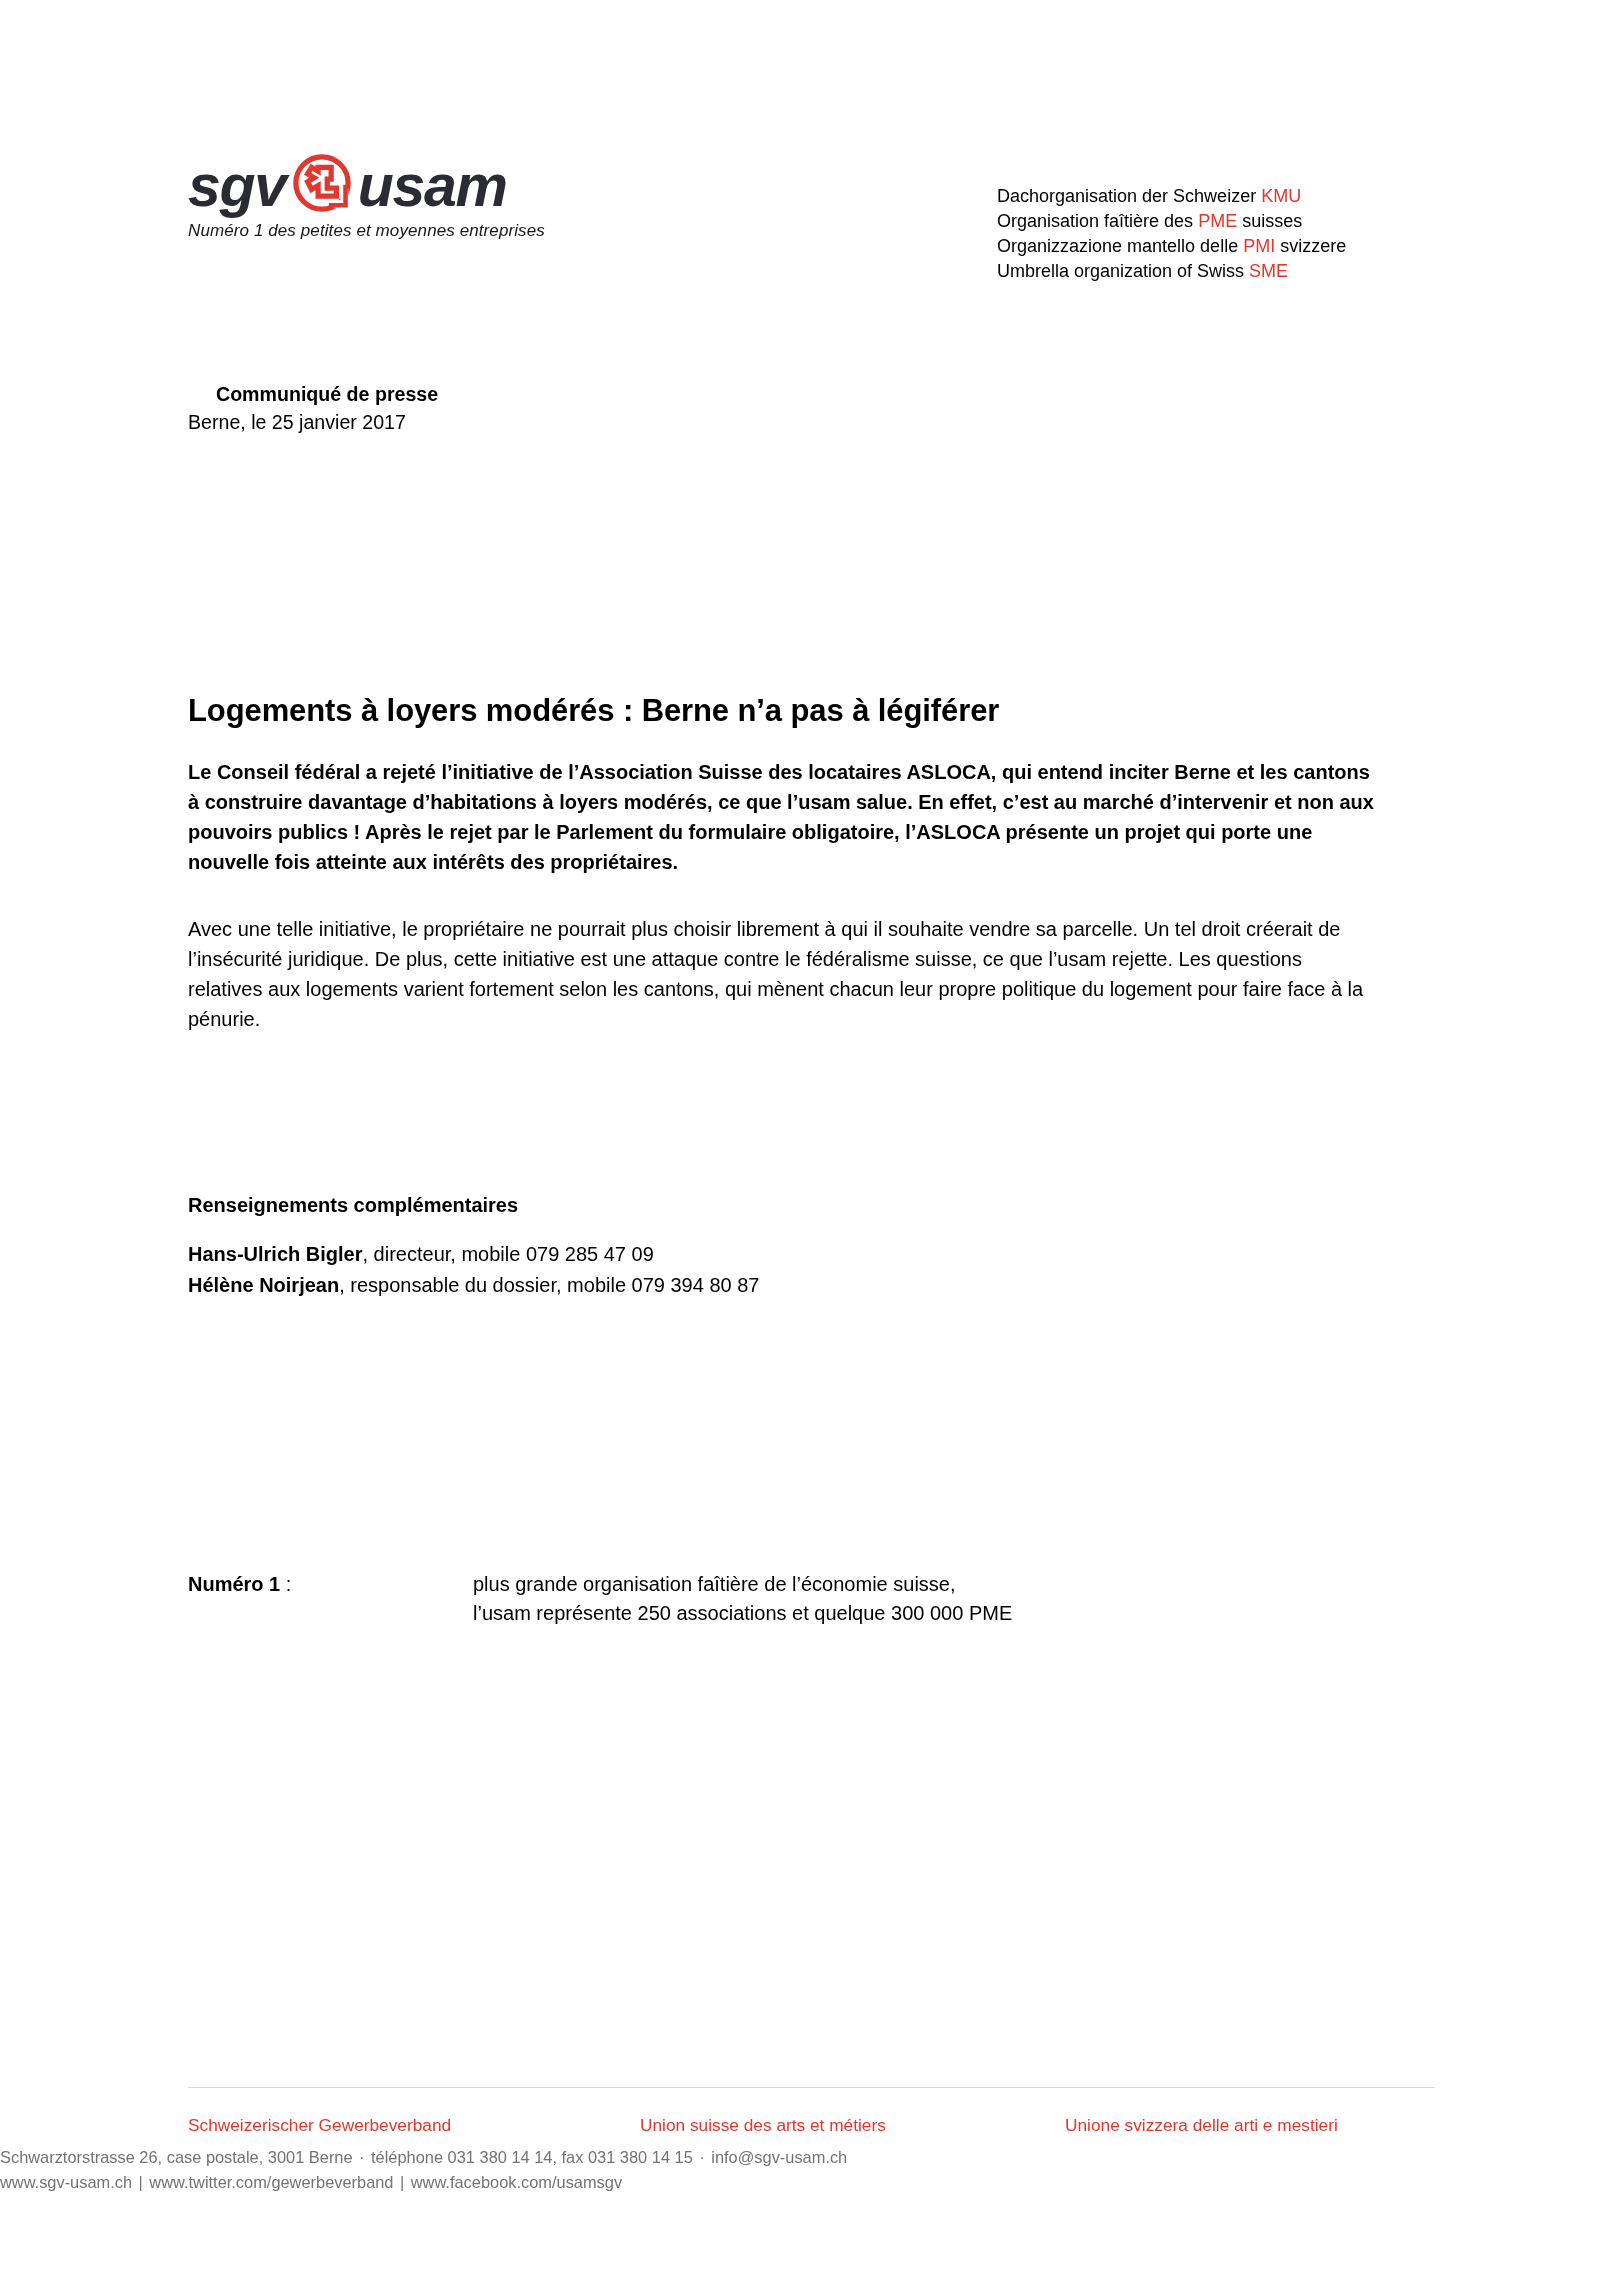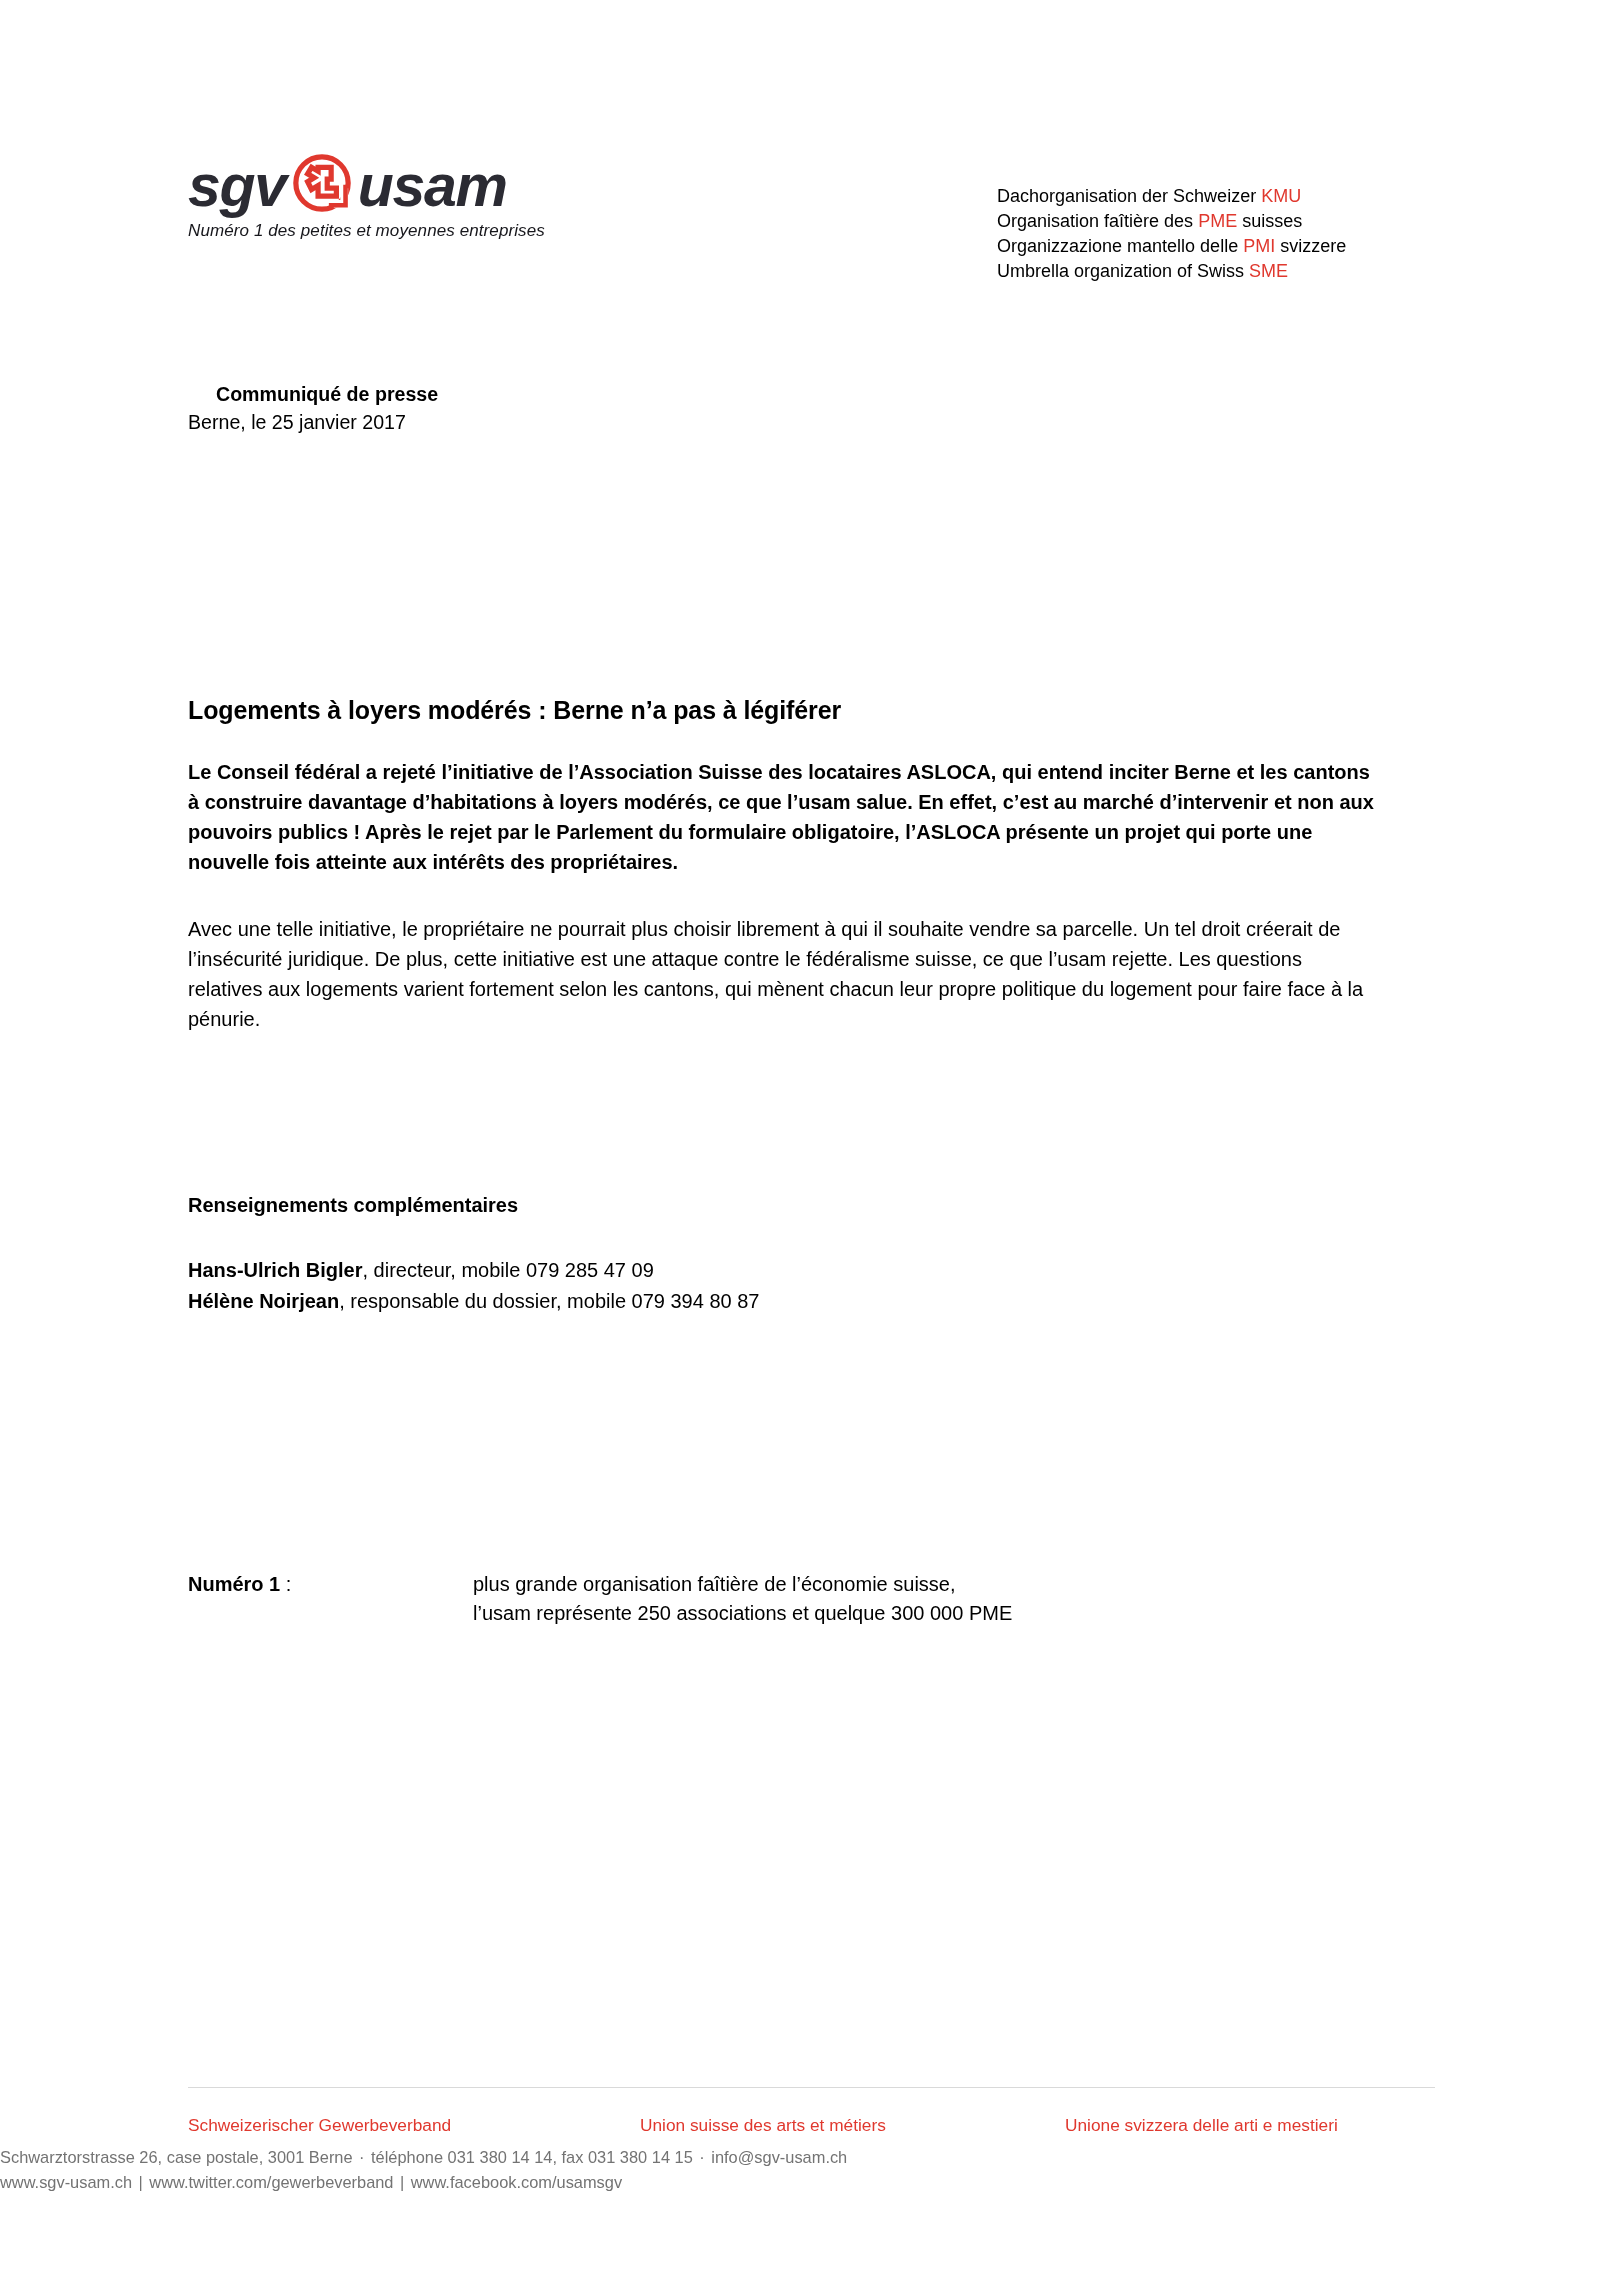--- a/index.html
+++ b/index.html
@@ -92,21 +92,21 @@
 
   
   .article {
     position: absolute;
     left: 188px;
     top: 695px;
     width: 1199px;
   }
   h1.title {
     margin: 0;
-    font-size: 25px;
+    font-size: 31px;
     font-weight: bold;
     letter-spacing: -0.1px;
     line-height: 31px;
   }
   p.lead {
     margin: 31px 0 0 0;
     font-size: 20px;
     font-weight: bold;
     line-height: 30px;
     width: 1191px;
@@ -131,21 +131,21 @@
     margin: 0;
     font-size: 20px;
     font-weight: bold;
     line-height: 29px;
   }
   .contact-line {
     margin-top: 0;
     font-size: 20px;
     line-height: 31px;
   }
-  .contacts .first-contact { margin-top: 35px; }
+  .contacts .first-contact { margin-top: 19px; }
   .contact-line b { font-weight: bold; }
 
   
   .definition {
     position: absolute;
     left: 188px;
     top: 1570px;
     width: 1199px;
     display: flex;
     align-items: flex-start;

